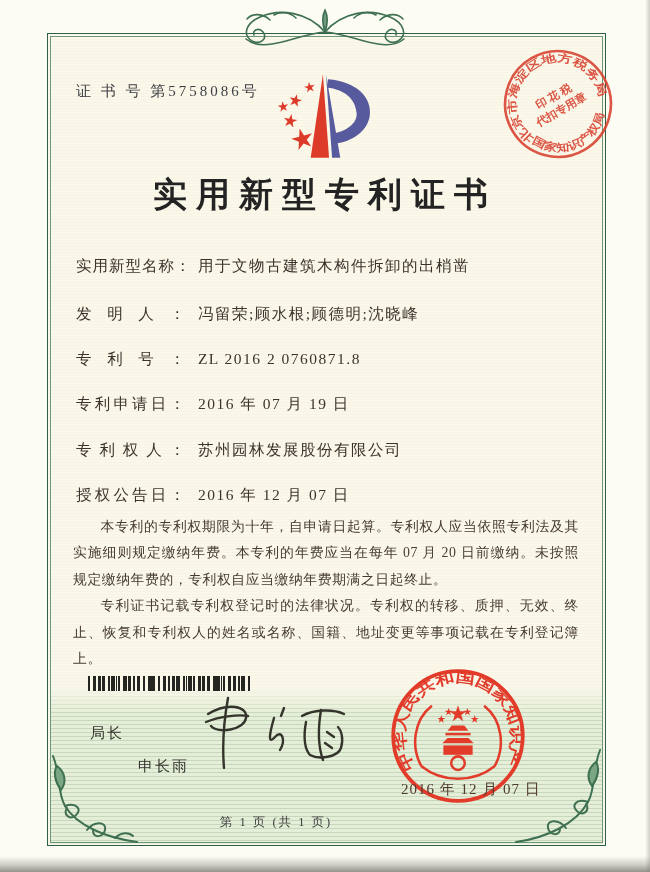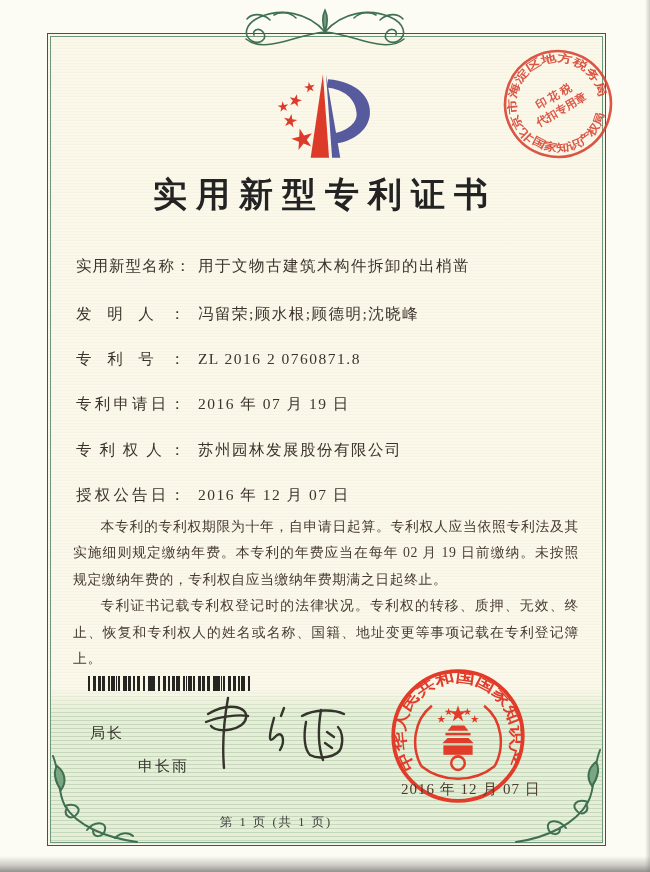--- a/index.html
+++ b/index.html
@@ -119,20 +119,21 @@
     <g transform="translate(96,0) scale(-1,1)" stroke="#3f7052" fill="none" stroke-width="2" stroke-linecap="round">
       <path d="M92 104 C 62 100, 32 86, 20 64 C 12 50, 16 32, 8 12"></path>
       <path d="M20 64 C 32 60, 38 68, 30 74 C 24 78, 18 72, 22 66"></path>
       <path d="M42 90 C 50 80, 62 82, 60 90 C 58 98, 48 98, 48 91"></path>
       <path d="M12 24 C 20 30, 22 40, 16 48 C 10 40, 8 30, 12 24 Z" fill="#7ba684"></path>
     </g>
   </svg>
 
   <div class="content">
 
+    <div class="cert-number">证 书 号 第5758086号</div>
 
     <svg class="logo" viewBox="0 0 100 92">
       <defs>
         <polygon id="star" points="0,-1 0.224,-0.309 0.951,-0.309 0.363,0.118 0.588,0.809 0,0.382 -0.588,0.809 -0.363,0.118 -0.951,-0.309 -0.224,-0.309"></polygon>
       </defs>
       <g fill="#dd3b2a">
         <use href="#star" transform="translate(26,68) scale(11) rotate(-15)"></use>
         <use href="#star" transform="translate(14,50) scale(7) rotate(10)"></use>
         <use href="#star" transform="translate(7,36) scale(5.5) rotate(-8)"></use>
         <use href="#star" transform="translate(19,30) scale(6.5) rotate(14)"></use>
@@ -182,21 +183,21 @@
     <div class="field f4">
       <span class="flabel">专利权人：</span>
       <span class="fvalue">苏州园林发展股份有限公司</span>
     </div>
     <div class="field f5">
       <span class="flabel">授权公告日：</span>
       <span class="fvalue">2016 年 12 月 07 日</span>
     </div>
 
     <div class="body-text">
-      <p>本专利的专利权期限为十年，自申请日起算。专利权人应当依照专利法及其实施细则规定缴纳年费。本专利的年费应当在每年 02 月 19 日前缴纳。未按照规定缴纳年费的，专利权自应当缴纳年费期满之日起终止。</p>
+      <p>本专利的专利权期限为十年，自申请日起算。专利权人应当依照专利法及其实施细则规定缴纳年费。本专利的年费应当在每年 07 月 20 日前缴纳。未按照规定缴纳年费的，专利权自应当缴纳年费期满之日起终止。</p>
       <p>专利证书记载专利权登记时的法律状况。专利权的转移、质押、无效、终止、恢复和专利权人的姓名或名称、国籍、地址变更等事项记载在专利登记簿上。</p>
     </div>
 
     <div class="barcode"></div>
 
     <div class="signer-title">局长</div>
     <div class="signer-name">申长雨</div>
 
     <svg class="signature" viewBox="0 0 165 92">
       <g stroke="#35342c" stroke-width="2.4" fill="none" stroke-linecap="round">

